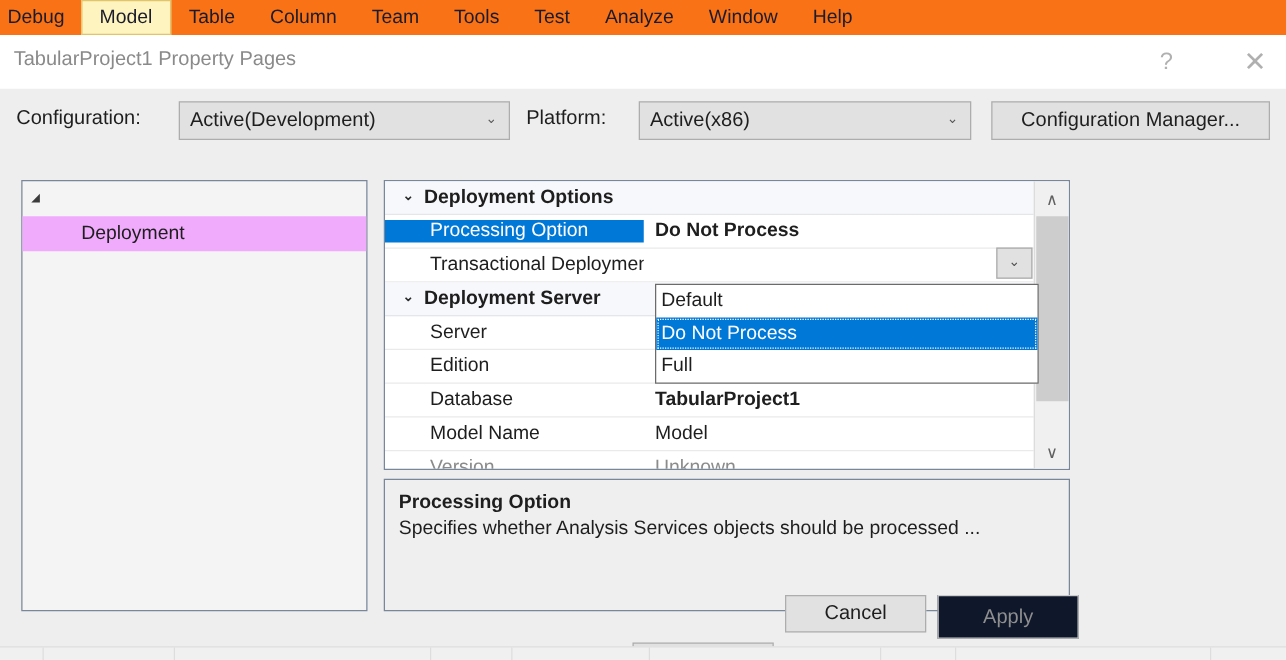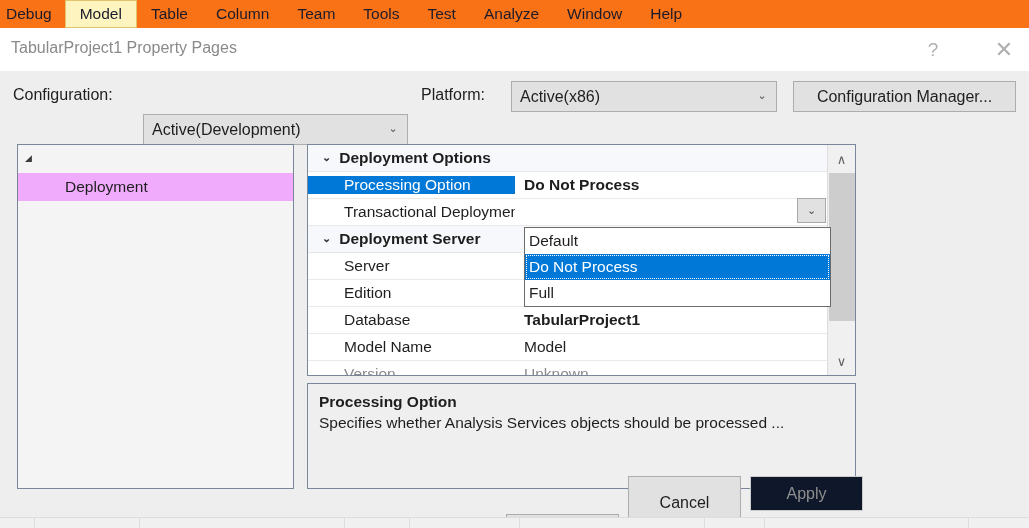--- a/index.html
+++ b/index.html
@@ -114,21 +114,21 @@
     overflow: hidden;
   }
   .combo .combo-arrow {
     width: 28px;
     text-align: center;
     color: #555;
     font-size: 11px;
     line-height: 1;
     padding-bottom: 2px;
   }
-  .combo-configuration { left: 143px; top: 10px; width: 265px; margin-top: 33px; }
+  .combo-configuration { left: 143px; top: 10px; width: 265px; }
   .combo-platform { left: 511px; top: 10px; width: 266px; }
 
   .btn {
     position: absolute;
     background: #e1e1e1;
     border: 1px solid #adadad;
     box-sizing: border-box;
     display: flex;
     align-items: center;
     justify-content: center;
@@ -330,21 +330,21 @@
   }
   .desc-body {
     font-size: 15.5px;
     color: #1e1e1e;
     white-space: nowrap;
     overflow: hidden;
   }
 
   
   .btn-ok     { left: 506px; top: 448px; width: 113px; height: 35px; margin-top: 38px; }
-  .btn-cancel { left: 628px; top: 448px; width: 113px; height: 53px; }
+  .btn-cancel { left: 628px; top: 448px; width: 113px; height: 30px; }
   .btn-apply  {
     left: 750px; top: 448px; width: 113px; height: 35px;
     background: #0f172a;
     border: 1px solid #cccccc;
     color: #8e8e8e;
   }
 
   
   .bottom-strip {
     position: absolute;

